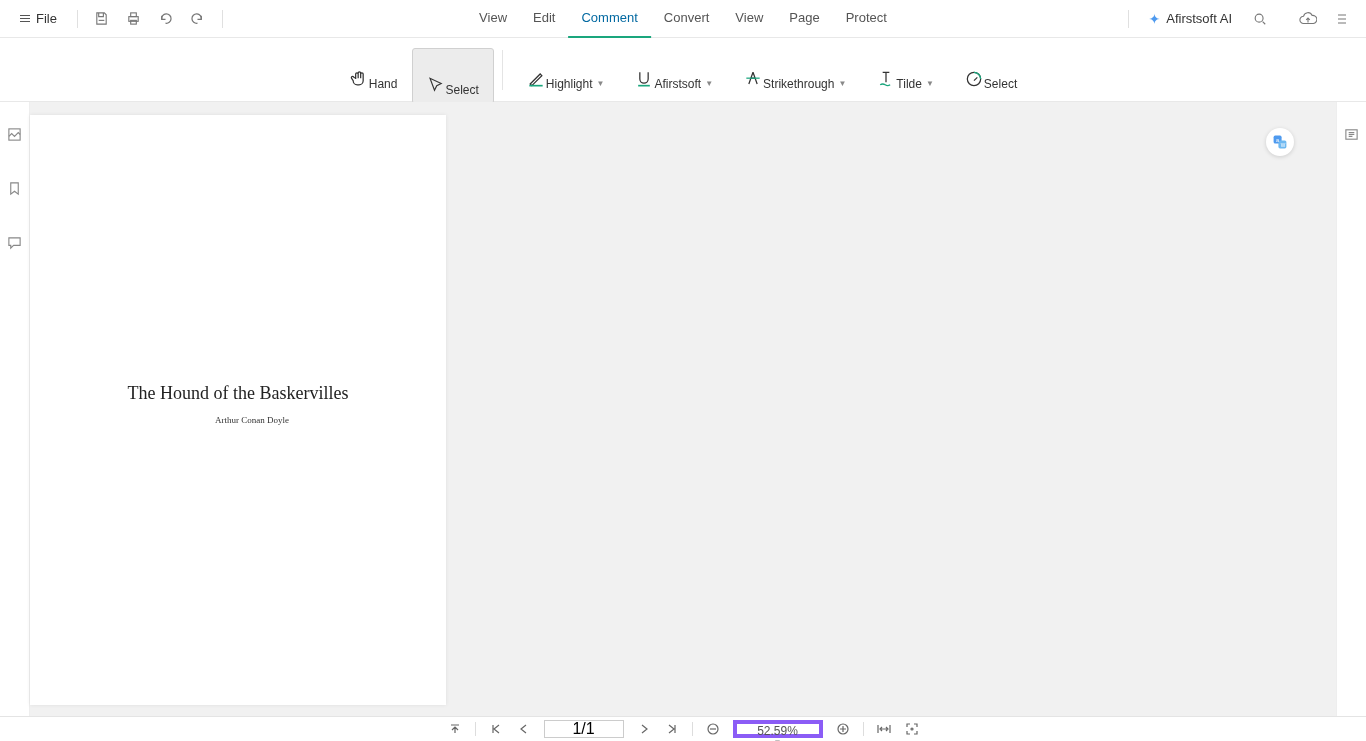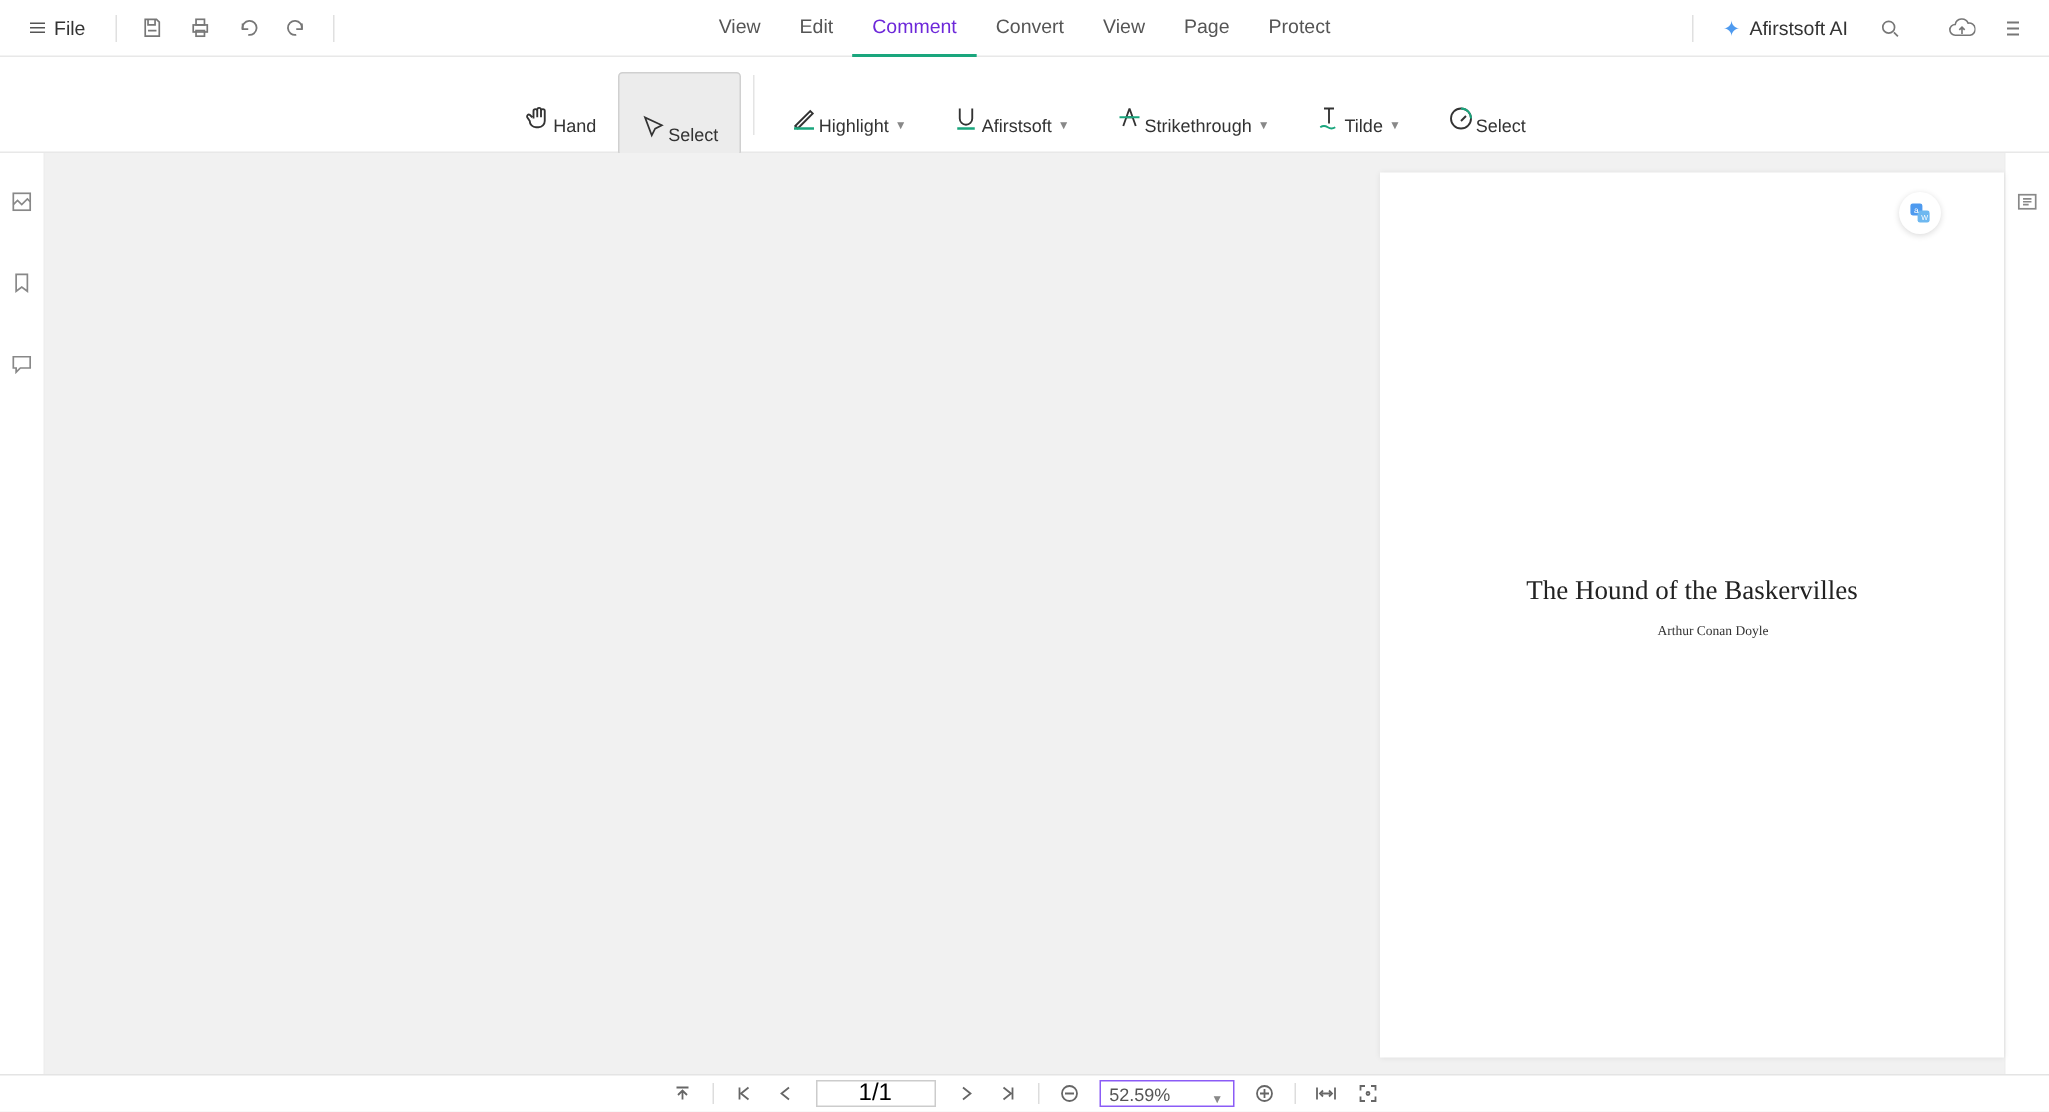--- a/index.html
+++ b/index.html
@@ -74,21 +74,21 @@
       padding: 0 13px;
       height: 38px;
       display: flex;
       align-items: center;
       font-size: 13px;
       color: #555;
       cursor: pointer;
       border-bottom: 2px solid transparent;
     }
     .tab-item.active {
-      color: #6d28d9;
+      color: #0369a1;
       border-bottom: 2px solid #1aa67d;
     }
     .top-bar-right {
       display: flex;
       align-items: center;
       gap: 6px;
     }
     .ai-btn {
       display: flex;
       align-items: center;
@@ -167,21 +167,21 @@
       flex-direction: column;
       align-items: center;
       padding-top: 18px;
       gap: 26px;
     }
     .doc-area {
       flex: 1;
       background: #f1f1f1;
       position: relative;
       display: flex;
-      justify-content: flex-end;
+      justify-content: flex-start;
     }
     .page {
       width: 416px;
       margin-top: 13px;
       background: #fff;
       box-shadow: 0 0 4px rgba(0,0,0,0.08);
       height: 590px;
       position: relative;
       text-align: center;
     }
@@ -247,26 +247,27 @@
       width: 80px;
       height: 18px;
       border: 1px solid #ccc;
       text-align: center;
       font-size: 16px;
       padding: 0 4px;
     }
     .zoom-sel {
       width: 90px;
       height: 18px;
-      border: 1px solid #8b5cf6;
-      display: flex;
-      align-items: flex-end;
+      border: 4px solid #8b5cf6;
+      display: flex;
+      align-items: center;
       justify-content: space-between;
       padding: 0 6px;
       font-size: 12px;
+      flex-direction: column;
     }
     .sb-icon {
       cursor: pointer;
       width: 16px;
       height: 16px;
       display: flex;
       align-items: center;
       justify-content: center;
       color: #666;
     }

